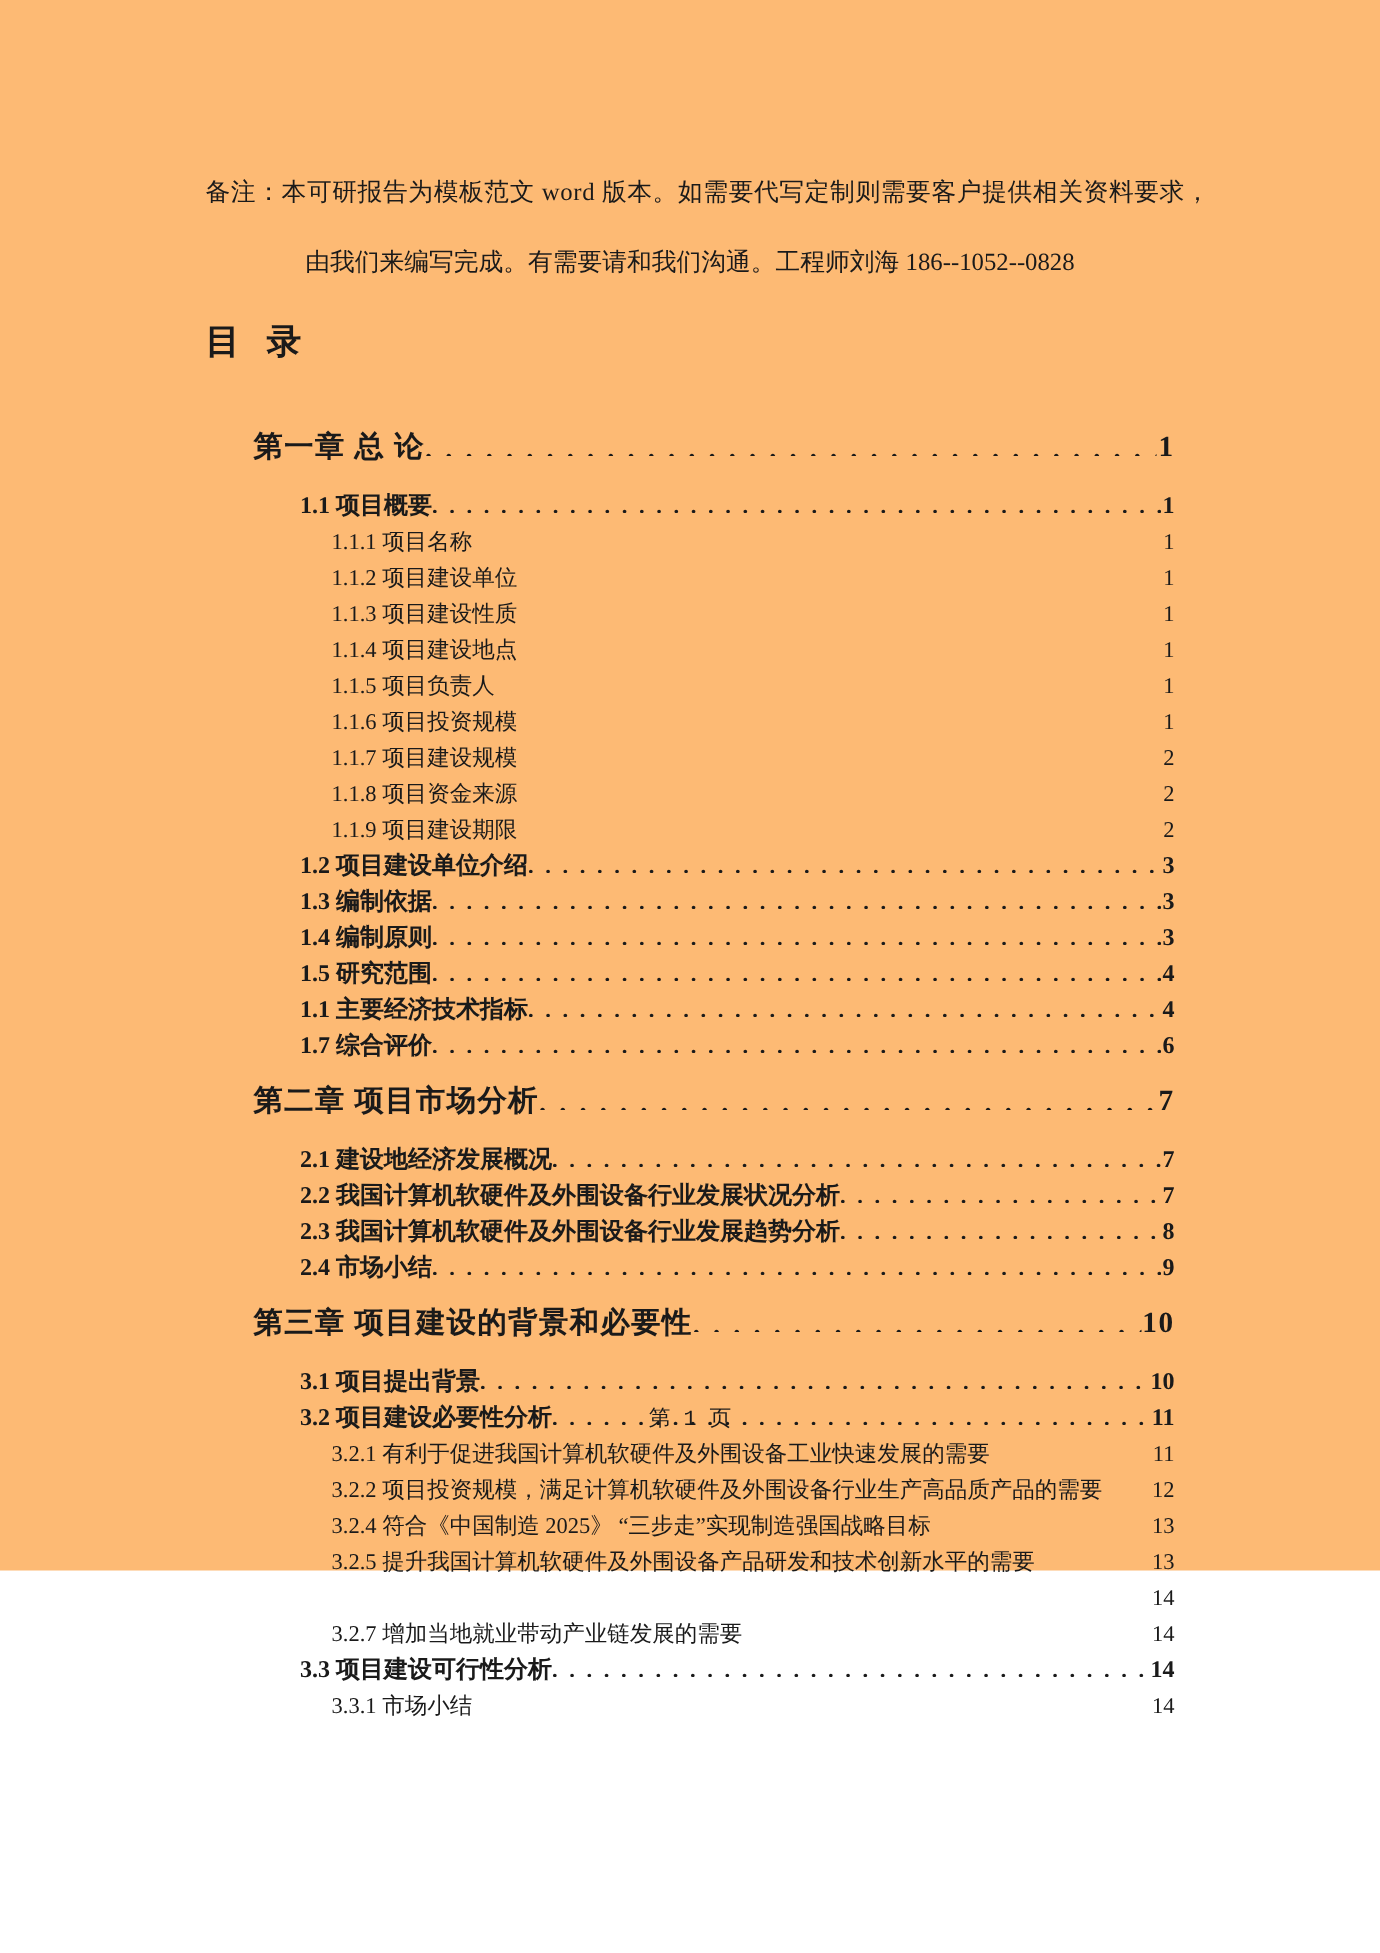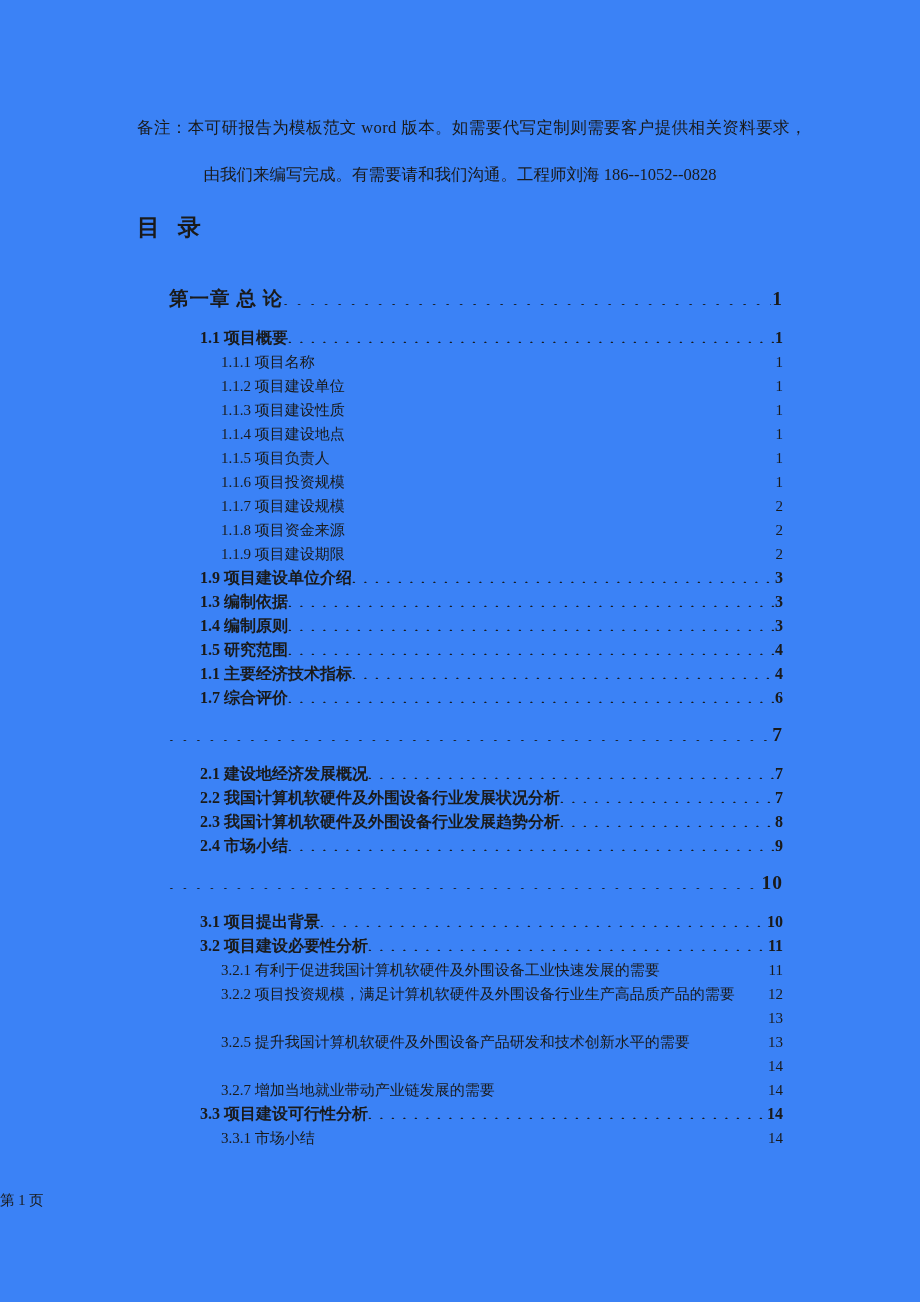--- a/index.html
+++ b/index.html
@@ -5,23 +5,23 @@
   * { margin: 0; padding: 0; box-sizing: border-box; }
   html, body { background: #ffffff; }
   body {
     width: 920px; height: 1302px;
     overflow: hidden;
     font-family: "Liberation Serif", "DejaVu Serif", serif;
     color: #1a1a1a;
   }
   .page {
     position: relative;
-    width: 920px; height: 1302px;
+    width: 920px; height: 1047px;
     padding: 104px 137px 0 137px;
-    background: #3b82f6;
+    background: #fdba74;
   }
   
   .note { font-size: 16.5px; line-height: 47px; }
   .note-line { display: block; white-space: nowrap; }
   .note-line.line1 { text-align: left; letter-spacing: 0.4px; }
   .note-line.line2 { text-align: center; }
   
   .toc-title {
     margin-top: 14px;
     font-size: 23px;
@@ -79,21 +79,23 @@
   }
   .toc-sub .toc-leader::after {
     font-size: 13.5px; letter-spacing: 0.5px;
     content: "......................................................................................................................................................................................";
   }
   
   .footer {
     position: absolute;
     left: 0; right: 0;
     bottom: 92px;
+    text-align: center;
     font-size: 14.5px;
+    font-family: Liberation Mono, monospace;
   }
 </style>
 </head>
 <body>
 
 <div class="page">
 
   <p class="note">
     <span class="note-line line1">备注：本可研报告为模板范文 word 版本。如需要代写定制则需要客户提供相关资料要求，</span>
     <span class="note-line line2">由我们来编写完成。有需要请和我们沟通。工程师刘海 186--1052--0828</span>
@@ -163,21 +165,21 @@
         <span class="toc-page">2</span>
       </div>
 
       <div class="toc-row toc-sub">
         <span class="toc-label">1.1.9 项目建设期限</span>
         <span class="toc-leader"></span>
         <span class="toc-page">2</span>
       </div>
 
       <div class="toc-row toc-section">
-        <span class="toc-label">1.9 项目建设单位介绍</span>
+        <span class="toc-label">1.2 项目建设单位介绍</span>
         <span class="toc-leader"></span>
         <span class="toc-page">3</span>
       </div>
 
       <div class="toc-row toc-section">
         <span class="toc-label">1.3 编制依据</span>
         <span class="toc-leader"></span>
         <span class="toc-page">3</span>
       </div>
 
@@ -199,20 +201,21 @@
         <span class="toc-page">4</span>
       </div>
 
       <div class="toc-row toc-section">
         <span class="toc-label">1.7 综合评价</span>
         <span class="toc-leader"></span>
         <span class="toc-page">6</span>
       </div>
 
       <div class="toc-row toc-chapter">
+        <span class="toc-label">第二章 项目市场分析</span>
         <span class="toc-leader"></span>
         <span class="toc-page">7</span>
       </div>
 
       <div class="toc-row toc-section">
         <span class="toc-label">2.1 建设地经济发展概况</span>
         <span class="toc-leader"></span>
         <span class="toc-page">7</span>
       </div>
 
@@ -228,20 +231,21 @@
         <span class="toc-page">8</span>
       </div>
 
       <div class="toc-row toc-section">
         <span class="toc-label">2.4 市场小结</span>
         <span class="toc-leader"></span>
         <span class="toc-page">9</span>
       </div>
 
       <div class="toc-row toc-chapter">
+        <span class="toc-label">第三章 项目建设的背景和必要性</span>
         <span class="toc-leader"></span>
         <span class="toc-page">10</span>
       </div>
 
       <div class="toc-row toc-section">
         <span class="toc-label">3.1 项目提出背景</span>
         <span class="toc-leader"></span>
         <span class="toc-page">10</span>
       </div>
 
@@ -257,20 +261,21 @@
         <span class="toc-page">11</span>
       </div>
 
       <div class="toc-row toc-sub">
         <span class="toc-label">3.2.2 项目投资规模，满足计算机软硬件及外围设备行业生产高品质产品的需要</span>
         <span class="toc-leader"></span>
         <span class="toc-page">12</span>
       </div>
 
       <div class="toc-row toc-sub">
+        <span class="toc-label">3.2.4 符合《中国制造 2025》 “三步走”实现制造强国战略目标</span>
         <span class="toc-leader"></span>
         <span class="toc-page">13</span>
       </div>
 
       <div class="toc-row toc-sub">
         <span class="toc-label">3.2.5 提升我国计算机软硬件及外围设备产品研发和技术创新水平的需要</span>
         <span class="toc-leader"></span>
         <span class="toc-page">13</span>
       </div>
 

